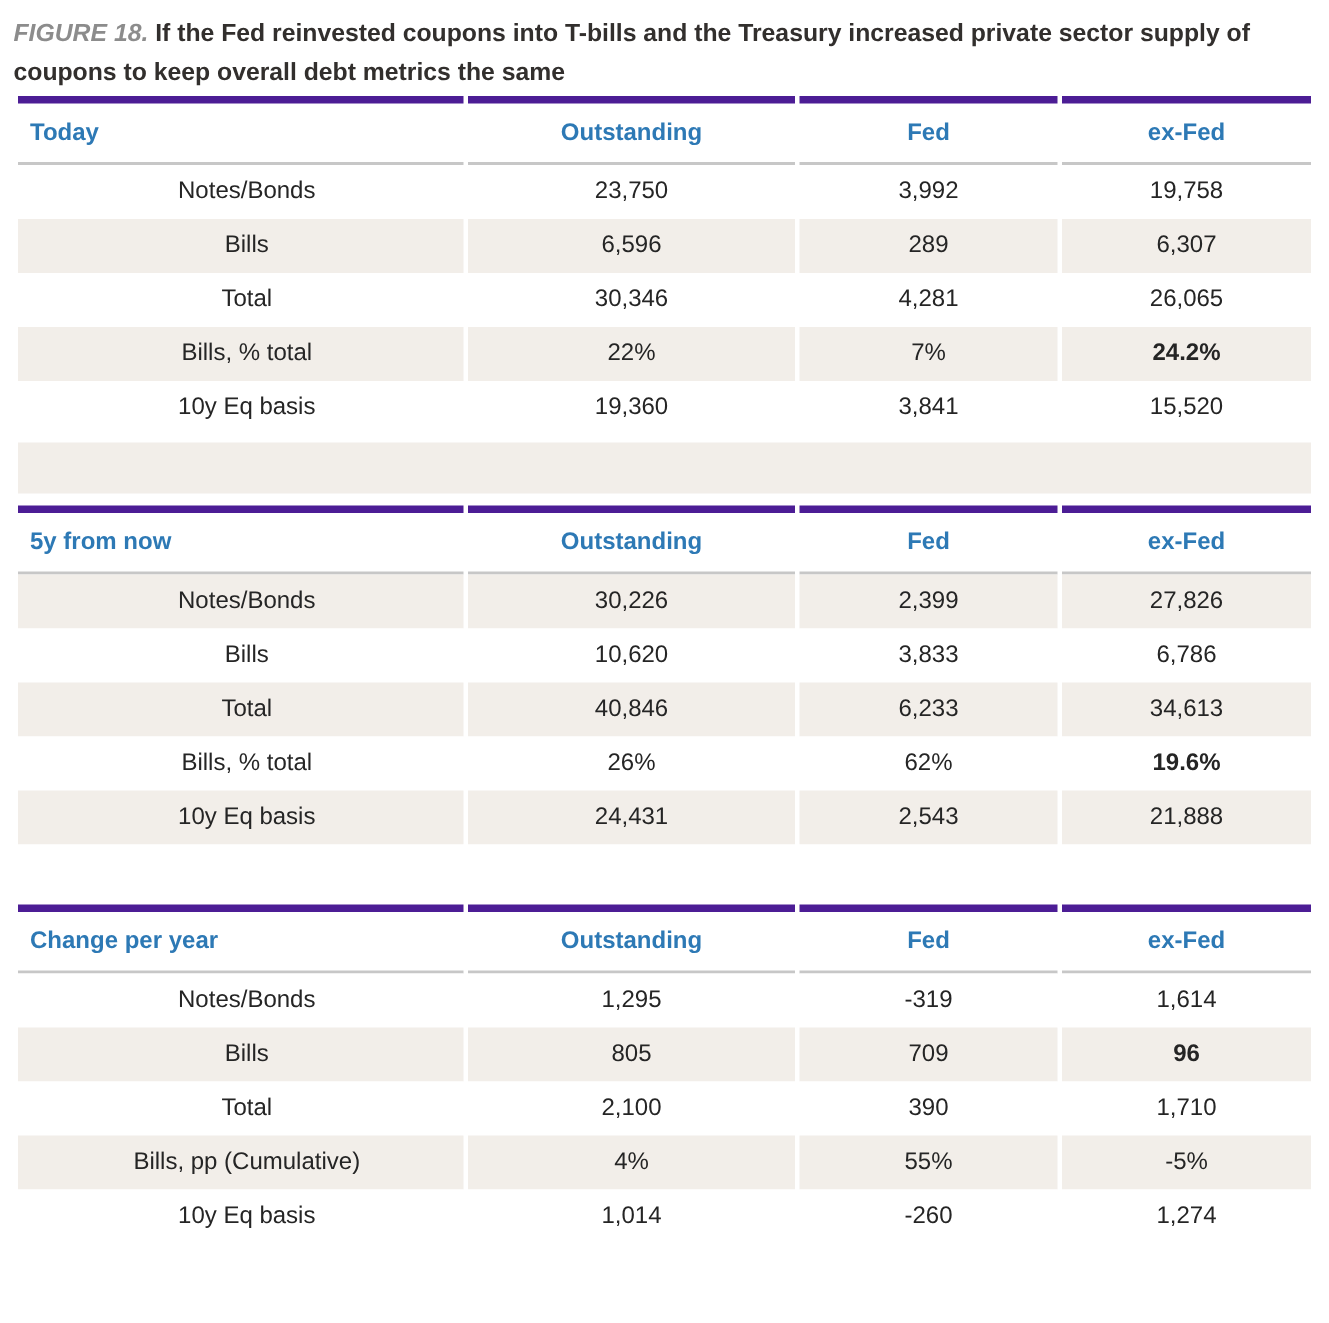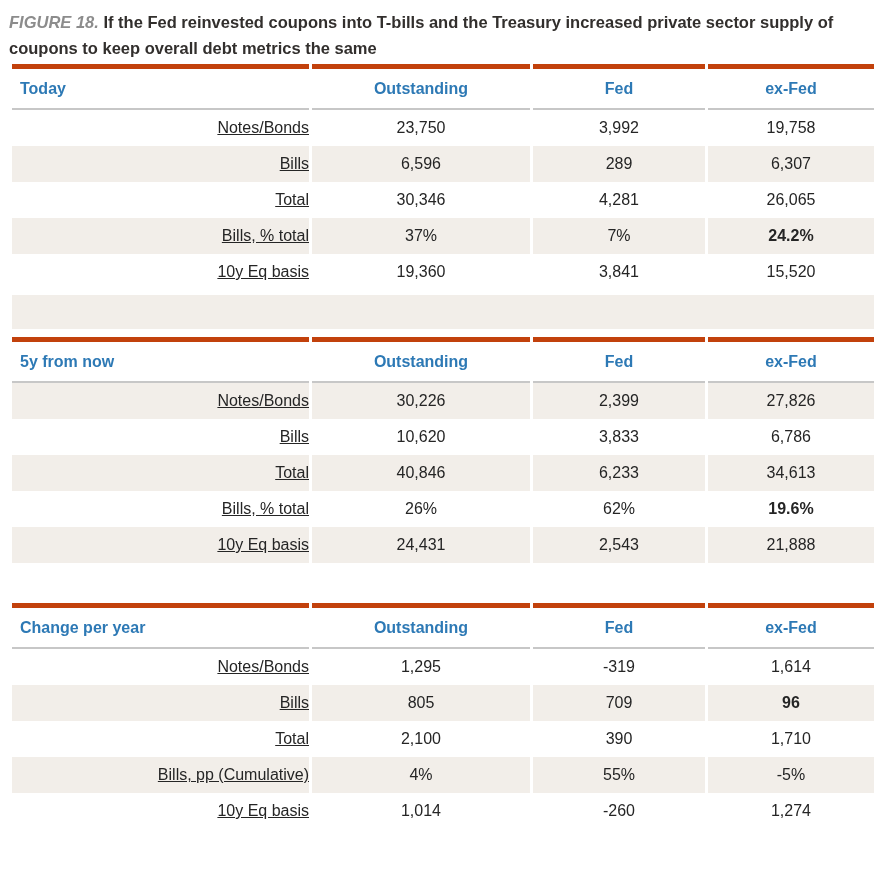--- a/index.html
+++ b/index.html
@@ -32,21 +32,21 @@
   table.fig-table {
     border-collapse: separate;
     border-spacing: 3px 0;
     table-layout: fixed;
     width: 868px;
     font-size: 16px;
   }
   table.fig-table th {
     box-sizing: border-box;
     height: 46px;
-    border-top: 5px solid #c2410c;
+    border-top: 5px solid #4c1d95;
     border-bottom: 2px solid #c7c7c7;
     color: #2d79b5;
     font-size: 16px;
     font-weight: bold;
     text-align: center;
     vertical-align: middle;
     padding: 0;
   }
   table.fig-table th.label {
     text-align: left;
@@ -56,23 +56,22 @@
     box-sizing: border-box;
     height: 36px;
     padding: 0;
     vertical-align: middle;
     background: #ffffff;
   }
   table.fig-table tr.shaded td {
     background: #f2eee9;
   }
   table.fig-table td.label {
-    text-align: right;
+    text-align: center;
     padding-left: 8px;
-    text-decoration: underline;
   }
   table.fig-table td.num {
     text-align: center;
   }
   table.fig-table td.bold {
     font-weight: bold;
   }
   .spacer-beige {
     height: 34px;
     width: 862px;
@@ -128,21 +127,21 @@
           <td class="num">6,307</td>
         </tr>
         <tr>
           <td class="label">Total</td>
           <td class="num">30,346</td>
           <td class="num">4,281</td>
           <td class="num">26,065</td>
         </tr>
         <tr class="shaded">
           <td class="label">Bills, % total</td>
-          <td class="num">37%</td>
+          <td class="num">22%</td>
           <td class="num">7%</td>
           <td class="num bold">24.2%</td>
         </tr>
         <tr>
           <td class="label">10y Eq basis</td>
           <td class="num">19,360</td>
           <td class="num">3,841</td>
           <td class="num">15,520</td>
         </tr>
       </tbody>

